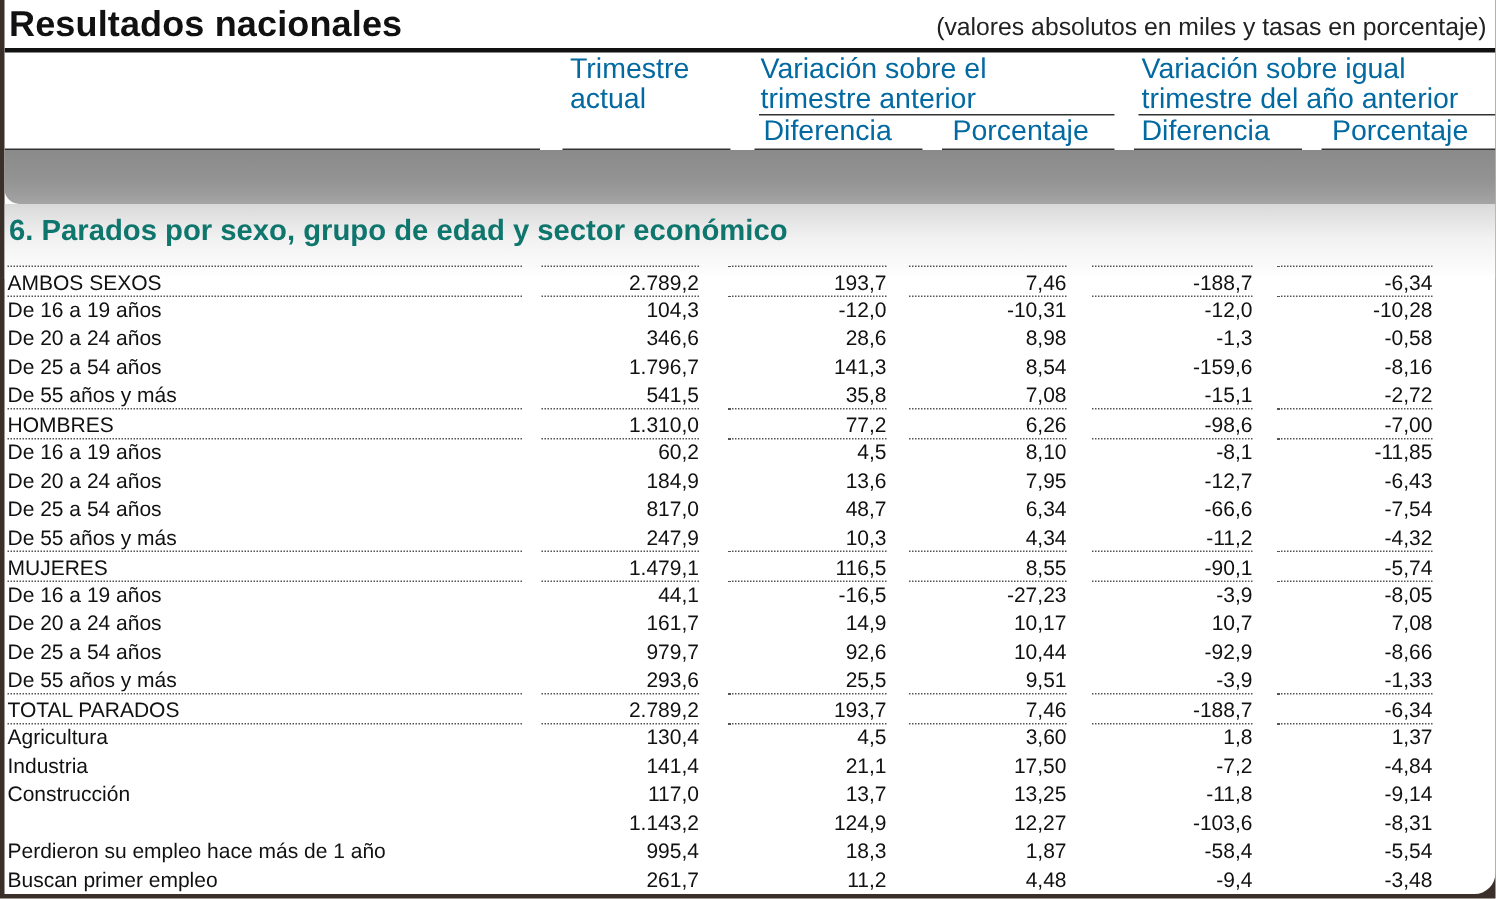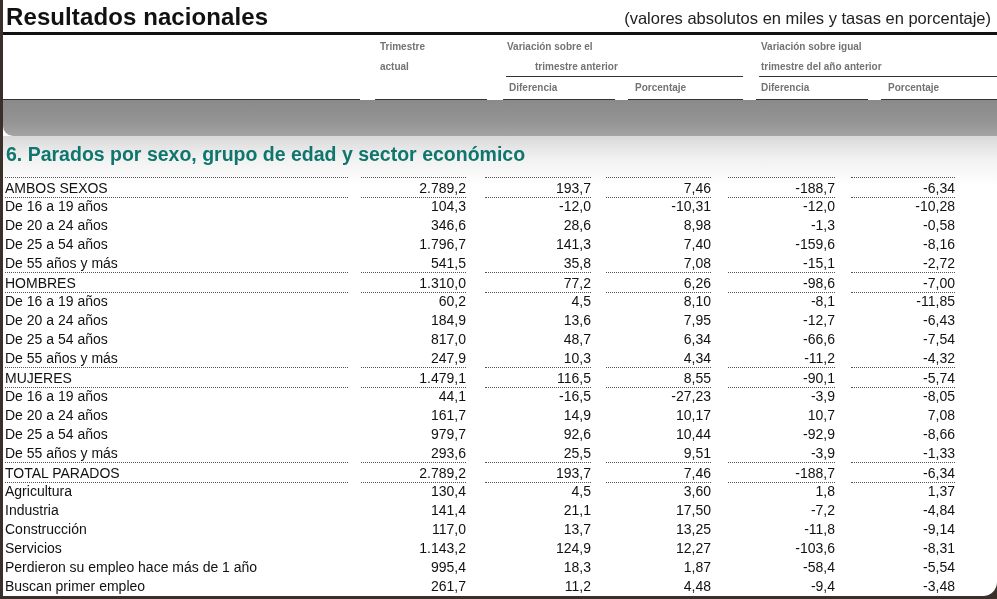--- a/index.html
+++ b/index.html
@@ -17,21 +17,21 @@
     position:absolute; left:3px; top:3px;
     font-size:24px; font-weight:bold; letter-spacing:0.1px; color:#111;
   }
   .units {
     position:absolute; right:6px; top:9px;
     font-size:16.5px; color:#222;
   }
   .thick-rule {
     position:absolute; left:0; top:32px; width:994px; height:3px; background:#111;
   }
-  .hdr { position:absolute; font-size:10px; color:#737373; line-height:20px;font-weight:bold; }
+  .hdr { position:absolute; font-size:19px; color:#0369a1; line-height:20px; }
   .hdr-line { position:absolute; height:1px; background:#333; }
   .graybar {
     position:absolute; left:0; top:100px; width:994px; height:36px;
     background:linear-gradient(to bottom,#8a8a8a 0%, #949494 60%, #a4a4a4 100%);
     border-bottom-left-radius:10px;
   }
   .graybar-fade {
     position:absolute; left:0; top:136px; width:994px; height:50px;
     background:linear-gradient(to bottom,#d9d9d9 0%, #f1f1f1 45%, #ffffff 100%);
   }
@@ -61,21 +61,21 @@
 
 <div class="page">
   <div class="title">Resultados nacionales</div>
   <div class="units">(valores absolutos en miles y tasas en porcentaje)</div>
   <div class="thick-rule"></div>
 
   <div class="hdr" style="left:377px; top:37px;">Trimestre</div>
   <div class="hdr" style="left:377px; top:57px;">actual</div>
 
   <div class="hdr" style="left:504px; top:37px;">Variación sobre el</div>
-  <div class="hdr" style="left:504px; top:57px;margin-left:28px;">trimestre anterior</div>
+  <div class="hdr" style="left:504px; top:57px;">trimestre anterior</div>
   <div class="hdr-line" style="left:503px; top:76px; width:237px;"></div>
   <div class="hdr" style="left:506px; top:78px;">Diferencia</div>
   <div class="hdr" style="left:632px; top:78px;">Porcentaje</div>
 
   <div class="hdr" style="left:758px; top:37px;">Variación sobre igual</div>
   <div class="hdr" style="left:758px; top:57px;">trimestre del año anterior</div>
   <div class="hdr-line" style="left:756px; top:76px; width:238px;"></div>
   <div class="hdr" style="left:758px; top:78px;">Diferencia</div>
   <div class="hdr" style="left:885px; top:78px;">Porcentaje</div>
 
@@ -113,21 +113,21 @@
     <div class="cell num c1">346,6</div>
     <div class="cell num c2">28,6</div>
     <div class="cell num c3">8,98</div>
     <div class="cell num c4">-1,3</div>
     <div class="cell num c5">-0,58</div>
   </div>
       <div class="row">
     <div class="cell label">De 25 a 54 años</div>
     <div class="cell num c1">1.796,7</div>
     <div class="cell num c2">141,3</div>
-    <div class="cell num c3">7,40</div>
+    <div class="cell num c3">8,54</div>
     <div class="cell num c4">-159,6</div>
     <div class="cell num c5">-8,16</div>
   </div>
       <div class="row">
     <div class="cell label">De 55 años y más</div>
     <div class="cell num c1">541,5</div>
     <div class="cell num c2">35,8</div>
     <div class="cell num c3">7,08</div>
     <div class="cell num c4">-15,1</div>
     <div class="cell num c5">-2,72</div>
@@ -238,21 +238,20 @@
   </div>
       <div class="row">
     <div class="cell label">Construcción</div>
     <div class="cell num c1">117,0</div>
     <div class="cell num c2">13,7</div>
     <div class="cell num c3">13,25</div>
     <div class="cell num c4">-11,8</div>
     <div class="cell num c5">-9,14</div>
   </div>
       <div class="row">
-    <div class="cell label">Servicios</div>
     <div class="cell num c1">1.143,2</div>
     <div class="cell num c2">124,9</div>
     <div class="cell num c3">12,27</div>
     <div class="cell num c4">-103,6</div>
     <div class="cell num c5">-8,31</div>
   </div>
       <div class="row">
     <div class="cell label">Perdieron su empleo hace más de 1 año</div>
     <div class="cell num c1">995,4</div>
     <div class="cell num c2">18,3</div>

